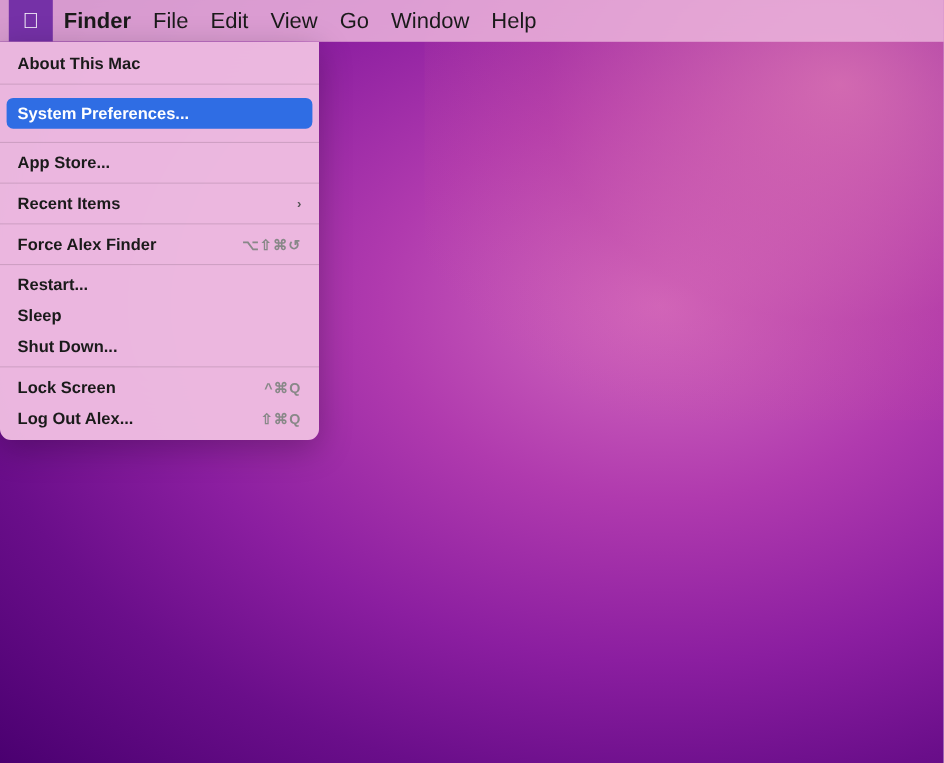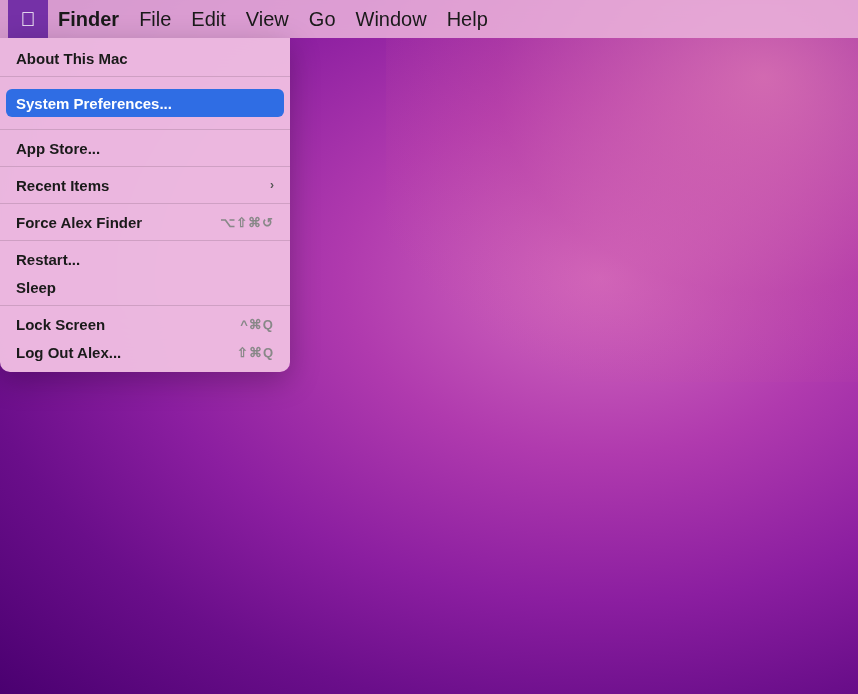--- a/index.html
+++ b/index.html
@@ -180,20 +180,23 @@
   <div class="menu-separator"></div>
 
   <div class="menu-item">
     <span>Restart...</span>
   </div>
 
   <div class="menu-item">
     <span>Sleep</span>
   </div>
 
+  <div class="menu-item">
+    <span>Shut Down...</span>
+  </div>
 
   <div class="menu-separator"></div>
 
   <div class="menu-item">
     <span>Lock Screen</span>
     <span class="shortcut">^⌘Q</span>
   </div>
 
   <div class="menu-item">
     <span>Log Out Alex...</span>

